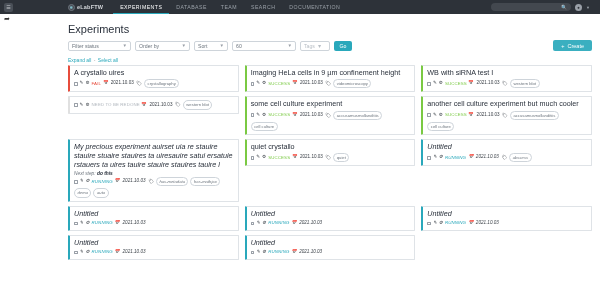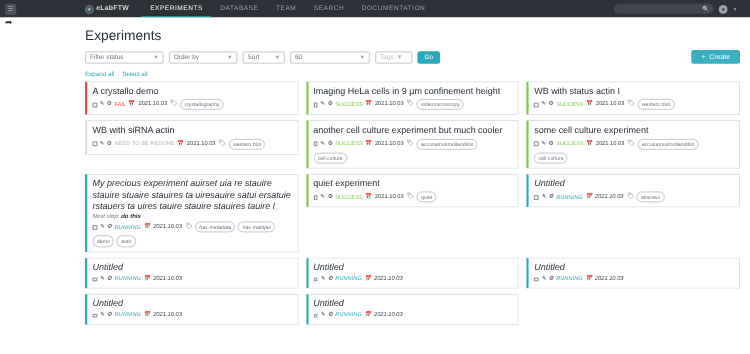--- a/index.html
+++ b/index.html
@@ -214,21 +214,21 @@
   </div>
 
   <div class="expandrow">
     <span>Expand all</span>
     <span class="dot">-</span>
     <span>Select all</span>
   </div>
 
   <div class="grid" id="cards-grid">
       <div class="card s-fail">
-        <div class="card-title">A crystallo demo</div>
+        <div class="card-title">A crystallo uires</div>
         <div class="meta">
           <span class="cb"></span>
           <span class="ic ic-pencil">✎</span>
           <span class="ic ic-gear">⚙</span>
           <span class="status st-fail">FAIL</span>
           <span class="cal">📅</span>
           <span class="date">2021.10.03</span>
           <span class="tagicon">🏷</span>
           <span class="tag">crystallography</span>
         </div>
@@ -240,61 +240,60 @@
           <span class="ic ic-pencil">✎</span>
           <span class="ic ic-gear">⚙</span>
           <span class="status st-success">SUCCESS</span>
           <span class="cal">📅</span>
           <span class="date">2021.10.03</span>
           <span class="tagicon">🏷</span>
           <span class="tag">videomicroscopy</span>
         </div>
       </div>
       <div class="card s-success">
-        <div class="card-title">WB with status actin I</div>
+        <div class="card-title">WB with siRNA test I</div>
         <div class="meta">
           <span class="cb"></span>
           <span class="ic ic-pencil">✎</span>
           <span class="ic ic-gear">⚙</span>
           <span class="status st-success">SUCCESS</span>
           <span class="cal">📅</span>
           <span class="date">2021.10.03</span>
           <span class="tagicon">🏷</span>
           <span class="tag">western blot</span>
         </div>
       </div>
       <div class="card s-redone">
-        <div class="card-title">WB with siRNA actin</div>
         <div class="meta">
           <span class="cb"></span>
           <span class="ic ic-pencil">✎</span>
           <span class="ic ic-gear">⚙</span>
           <span class="status st-redone">NEED TO BE REDONE</span>
           <span class="cal">📅</span>
           <span class="date">2021.10.03</span>
           <span class="tagicon">🏷</span>
           <span class="tag">western blot</span>
+        </div>
+      </div>
+      <div class="card s-success">
+        <div class="card-title">some cell culture experiment</div>
+        <div class="meta">
+          <span class="cb"></span>
+          <span class="ic ic-pencil">✎</span>
+          <span class="ic ic-gear">⚙</span>
+          <span class="status st-success">SUCCESS</span>
+          <span class="cal">📅</span>
+          <span class="date">2021.10.03</span>
+          <span class="tagicon">🏷</span>
+          <span class="tag">accusamusmollanditiis</span>
+          <span class="tag">cell culture</span>
         </div>
       </div>
       <div class="card s-success">
         <div class="card-title">another cell culture experiment but much cooler</div>
-        <div class="meta">
-          <span class="cb"></span>
-          <span class="ic ic-pencil">✎</span>
-          <span class="ic ic-gear">⚙</span>
-          <span class="status st-success">SUCCESS</span>
-          <span class="cal">📅</span>
-          <span class="date">2021.10.03</span>
-          <span class="tagicon">🏷</span>
-          <span class="tag">accusamusmollanditiis</span>
-          <span class="tag">cell culture</span>
-        </div>
-      </div>
-      <div class="card s-success">
-        <div class="card-title">some cell culture experiment</div>
         <div class="meta">
           <span class="cb"></span>
           <span class="ic ic-pencil">✎</span>
           <span class="ic ic-gear">⚙</span>
           <span class="status st-success">SUCCESS</span>
           <span class="cal">📅</span>
           <span class="date">2021.10.03</span>
           <span class="tagicon">🏷</span>
           <span class="tag">accusamusmollanditiis</span>
           <span class="tag">cell culture</span>
@@ -311,21 +310,21 @@
           <span class="cal">📅</span>
           <span class="date">2021.10.03</span>
           <span class="tagicon">🏷</span>
           <span class="tag">has-metadata</span>
           <span class="tag">has-mathjax</span>
           <span class="tag">demo</span>
           <span class="tag">auto</span>
         </div>
       </div>
       <div class="card s-success">
-        <div class="card-title">quiet experiment</div>
+        <div class="card-title">quiet crystallo</div>
         <div class="meta">
           <span class="cb"></span>
           <span class="ic ic-pencil">✎</span>
           <span class="ic ic-gear">⚙</span>
           <span class="status st-success">SUCCESS</span>
           <span class="cal">📅</span>
           <span class="date">2021.10.03</span>
           <span class="tagicon">🏷</span>
           <span class="tag">quiet</span>
         </div>

